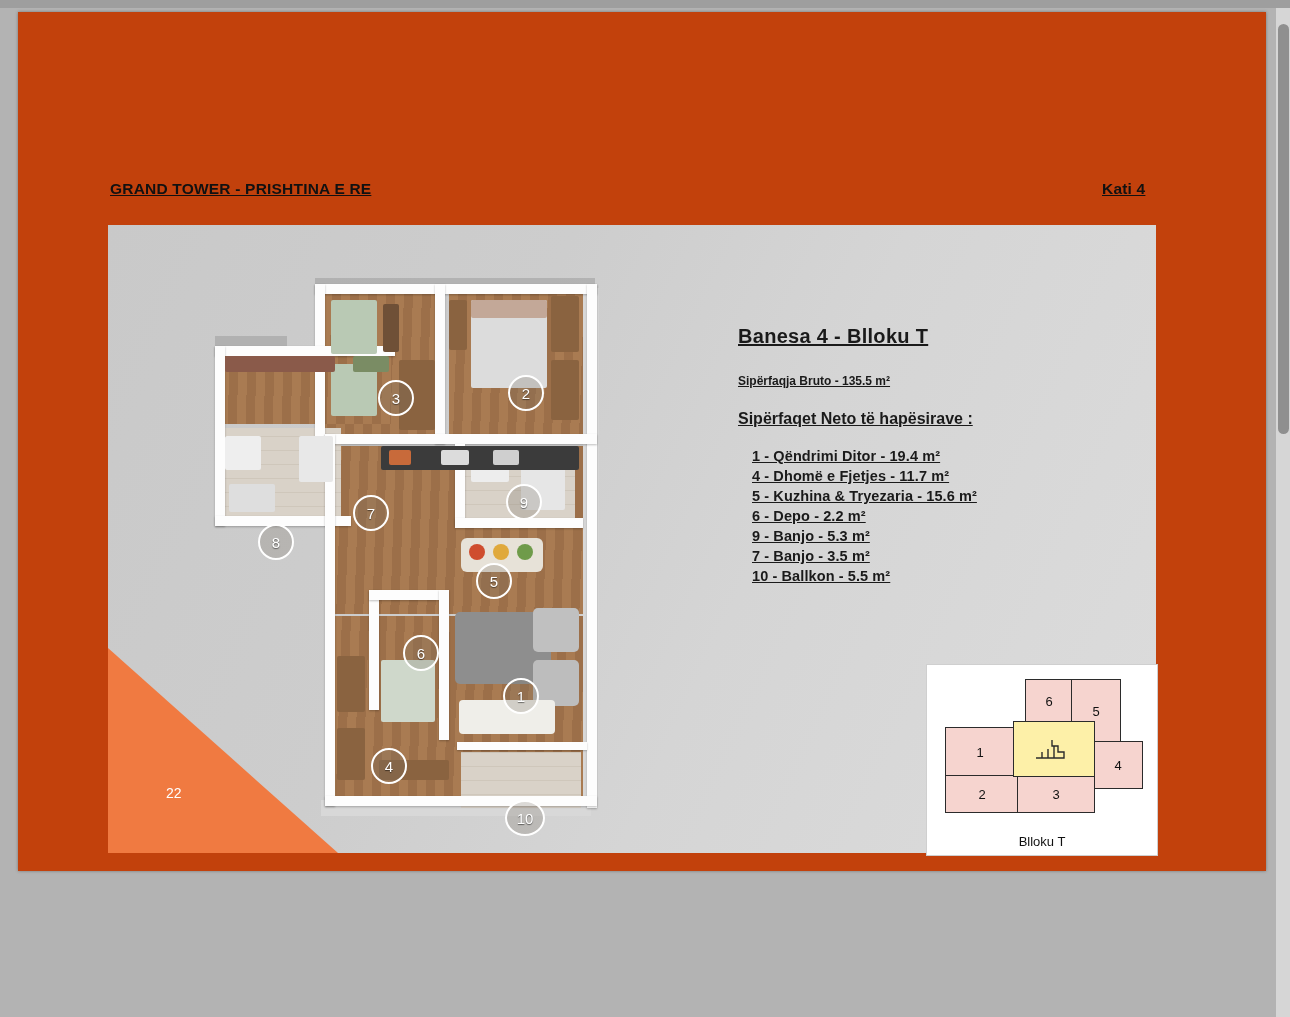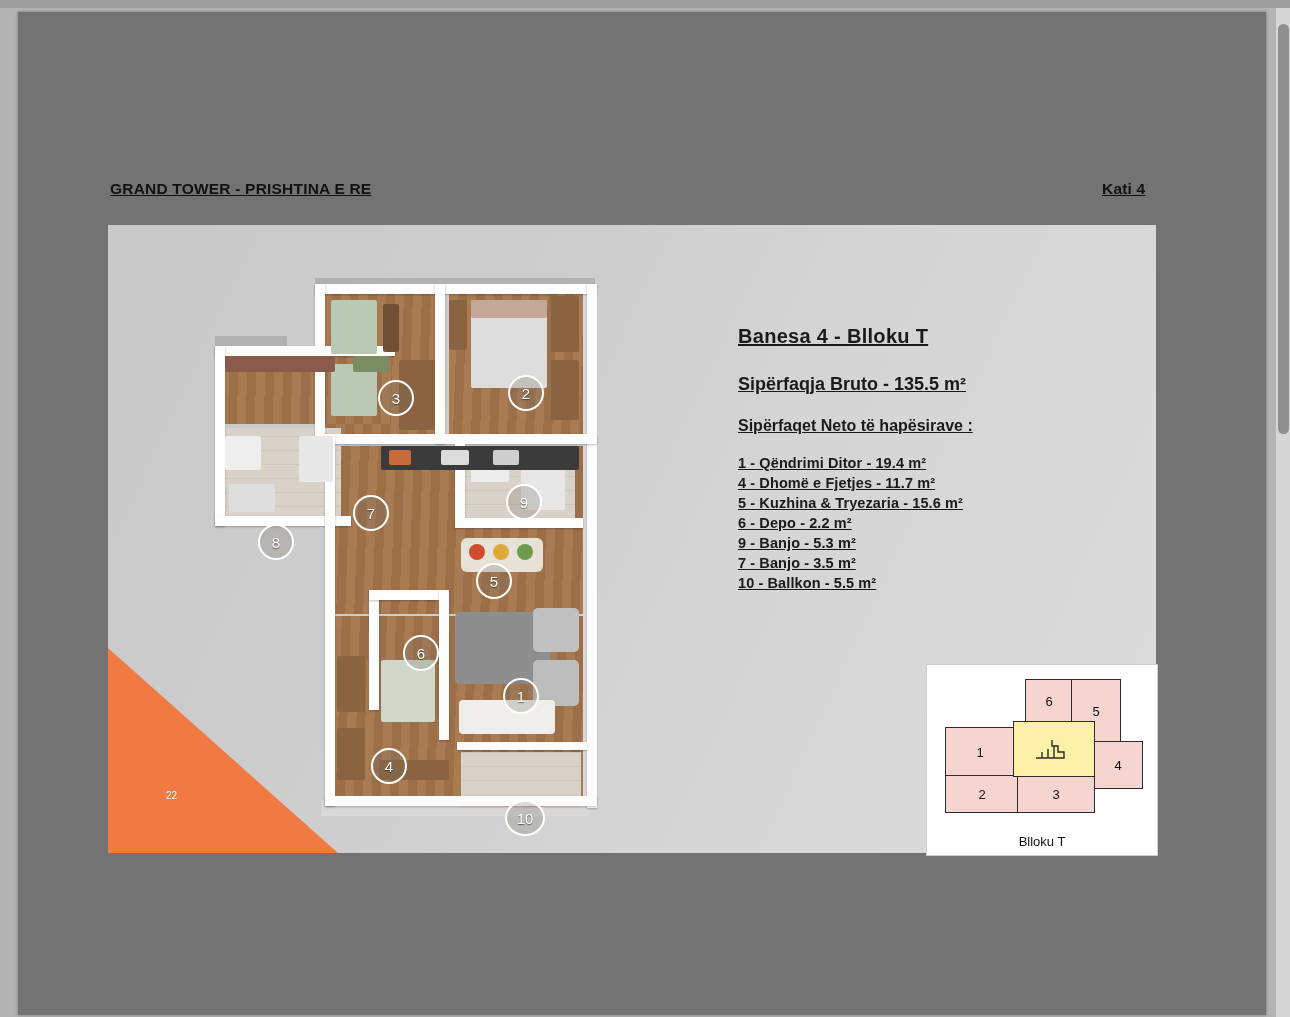--- a/index.html
+++ b/index.html
@@ -12,22 +12,22 @@
   
   #viewer{
     position:absolute;left:0;top:0;width:1290px;height:1017px;
     background:#b3b3b3;
   }
   #topbar{
     position:absolute;left:0;top:0;width:1290px;height:8px;background:#9e9e9e;
   }
   
   #page{
-    position:absolute;left:18px;top:12px;width:1248px;height:1003px;
-    background:#737373;
+    position:absolute;left:18px;top:12px;width:1248px;height:859px;
+    background:#c2410c;
     box-shadow:0 0 3px rgba(0,0,0,.35);
   }
   
   #scrollbar-track{
     position:absolute;right:0;top:8px;width:14px;height:1009px;background:#d6d6d6;
   }
   #scrollbar-thumb{
     position:absolute;right:1px;top:16px;width:11px;height:410px;background:#8f8f8f;border-radius:6px;
   }
 
@@ -45,21 +45,21 @@
     background:linear-gradient(115deg,#c9c9c9 0%,#cdcdcd 35%,#d5d5d5 60%,#dcdcdc 100%);
     overflow:hidden;
   }
   
   #wedge{
     position:absolute;left:0;bottom:0;width:230px;height:205px;
     background:#f07a41;
     clip-path:polygon(0 0,0 100%,100% 100%);
   }
   #wedge-num{
-    position:absolute;left:58px;bottom:52px;color:#fff;font-size:10px;
+    position:absolute;left:58px;bottom:52px;color:#fff;font-size:14px;
   }
 
   
   #plan{position:absolute;left:95px;top:35px;width:420px;height:560px;}
   .shadow{position:absolute;background:#9c9c9c;opacity:.55;}
   .floorwood{
     position:absolute;
     background:
       repeating-linear-gradient(92deg, #a97b52 0px,#a97b52 9px,#9c6f49 9px,#9c6f49 18px);
   }
@@ -80,23 +80,23 @@
     text-shadow:0 1px 1px rgba(0,0,0,.5);
   }
 
   
   #info{
     position:absolute;left:630px;top:100px;width:380px;color:#1a1a1a;text-decoration:underline;
   }
   #info h2{
     margin:0 0 26px 0;font-size:20px;font-weight:bold;letter-spacing:.3px;
   }
-  #info .line{font-size:18px;font-weight:bold;margin-bottom:22px;}
+  #info .line{font-size:12px;font-weight:bold;margin-bottom:22px;}
   #info .subhdr{font-size:16px;font-weight:bold;margin-bottom:18px;}
-  #info ul{list-style:none;margin:0;padding:0;}
+  #info ul{list-style:none;margin:14px;padding:0;}
   #info li{font-size:14.5px;line-height:20px;font-weight:bold;letter-spacing:.1px;}
 
   
   #keymap{
     position:absolute;left:908px;top:652px;width:230px;height:190px;
     background:#ffffff;border:1px solid #cfcfcf;
   }
   .kroom{
     position:absolute;background:#f6d4cf;border:1.6px solid #2b2b2b;
     display:flex;align-items:center;justify-content:center;font-size:13px;color:#111;

